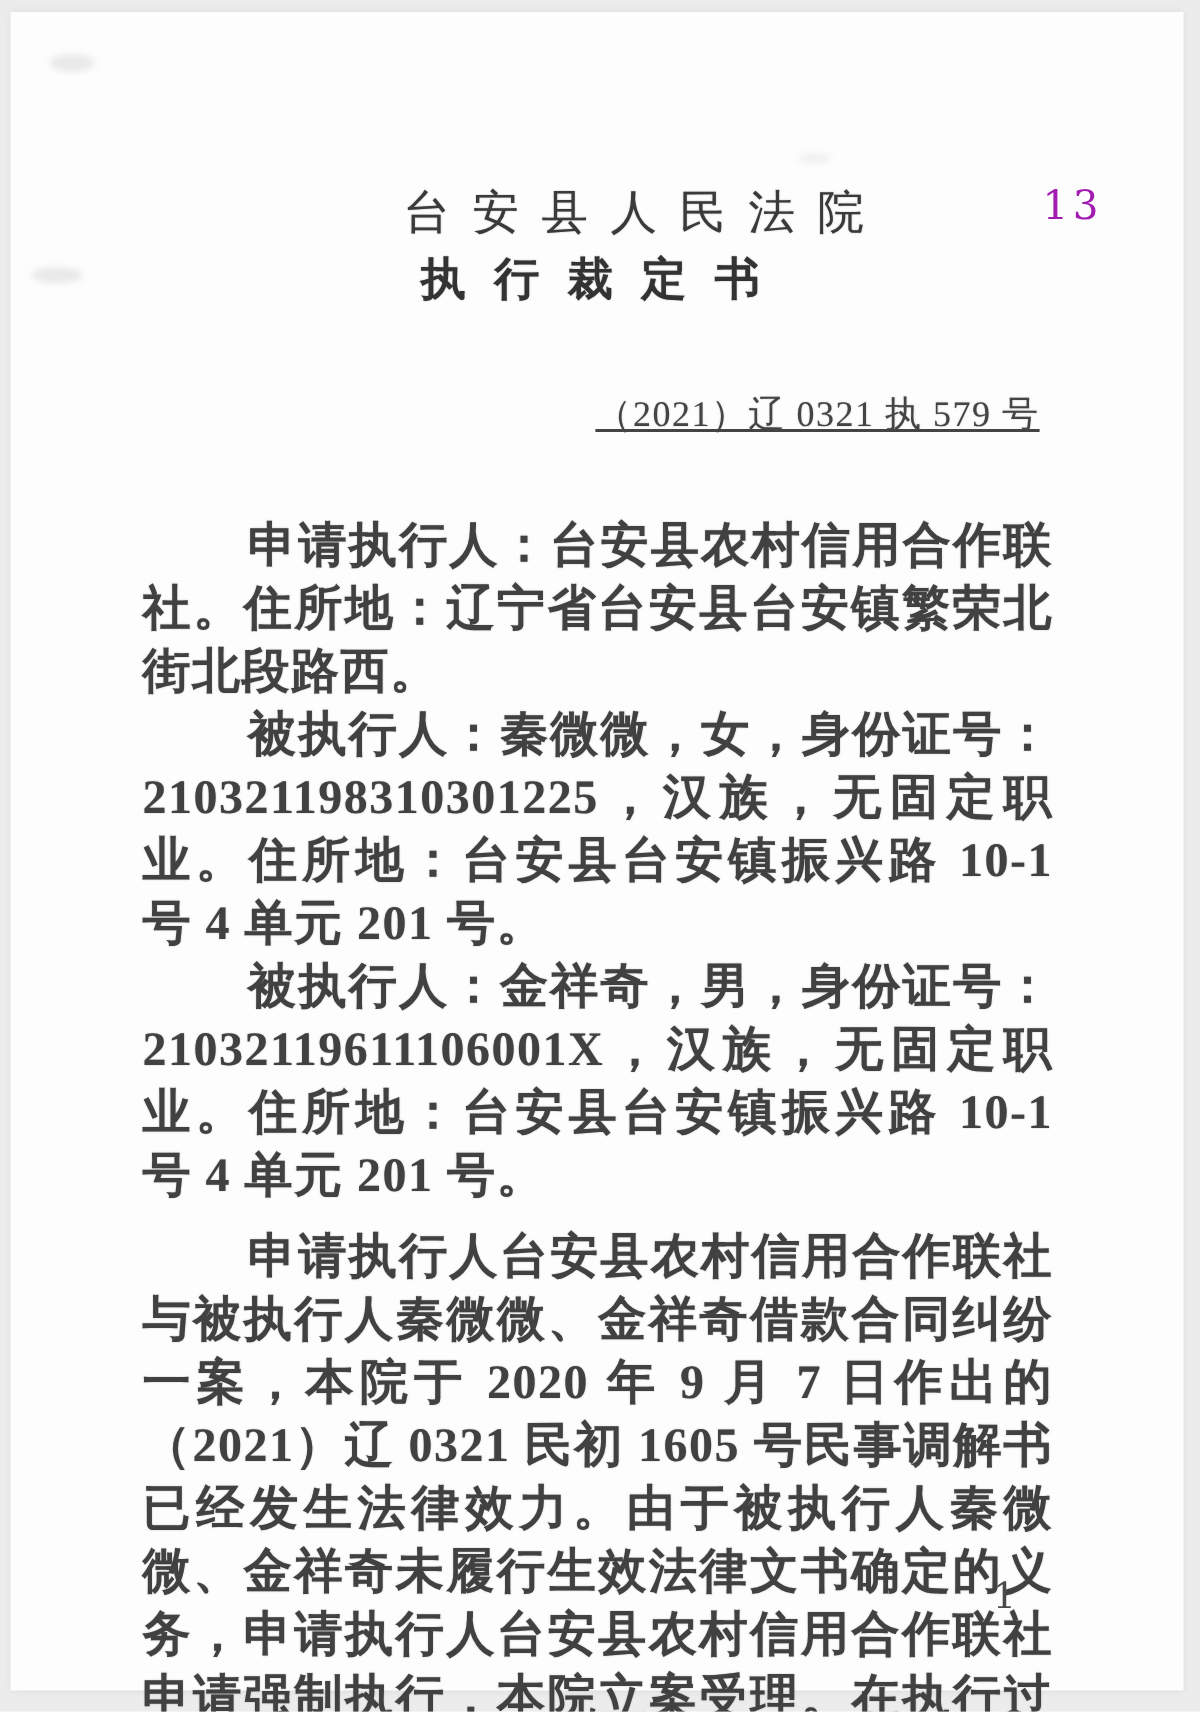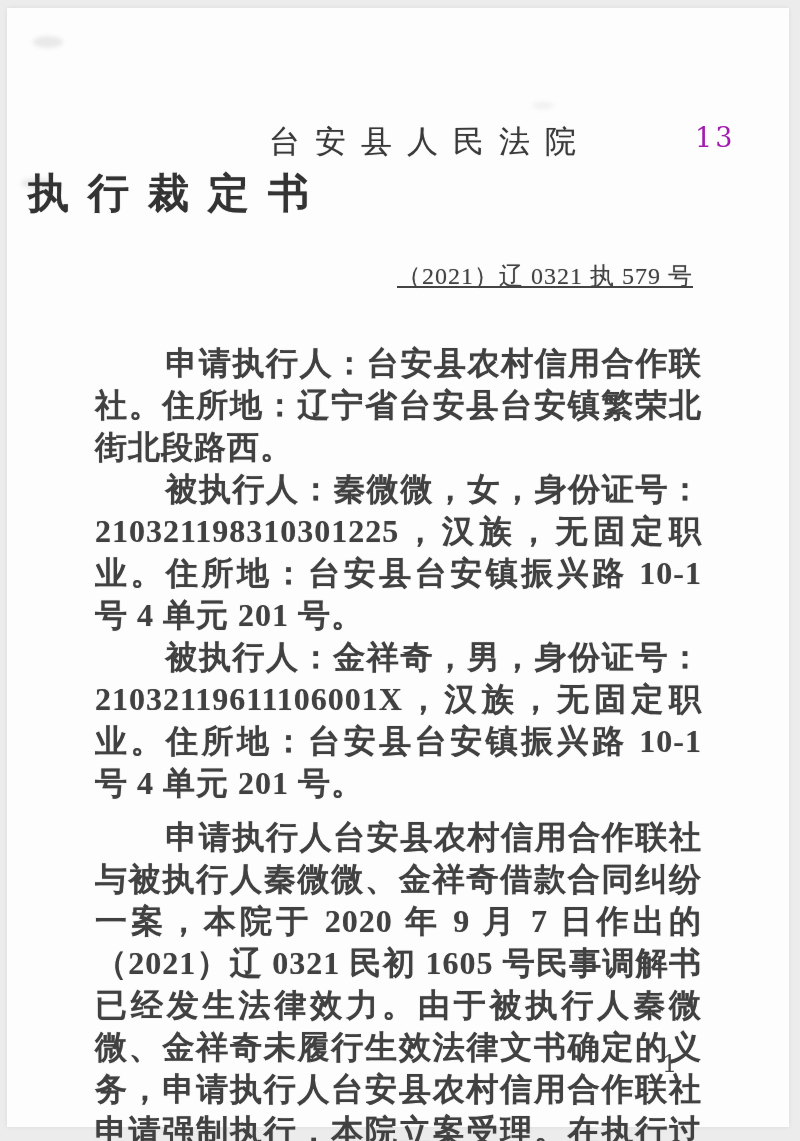--- a/index.html
+++ b/index.html
@@ -44,23 +44,24 @@
     font-size: 27px;
     letter-spacing: 3px;
     color: #a21caf;
     font-family: "DejaVu Serif", "Liberation Serif", serif;
   }
   .doc-type {
     position: absolute;
     top: 158px;
     left: 0;
     width: 100%;
-    padding-left: 21px;
+    padding-left: 10px;
     box-sizing: border-box;
-    font-size: 41px;
+    text-align: center;
+    font-size: 30px;
     letter-spacing: 19px;
     color: #333333;
     font-weight: bold;
     text-shadow: 0 0 1px rgba(70,70,70,0.5);
   }
   .case-number {
     position: absolute;
     top: 252px;
     right: 96px;
     font-size: 24px;

